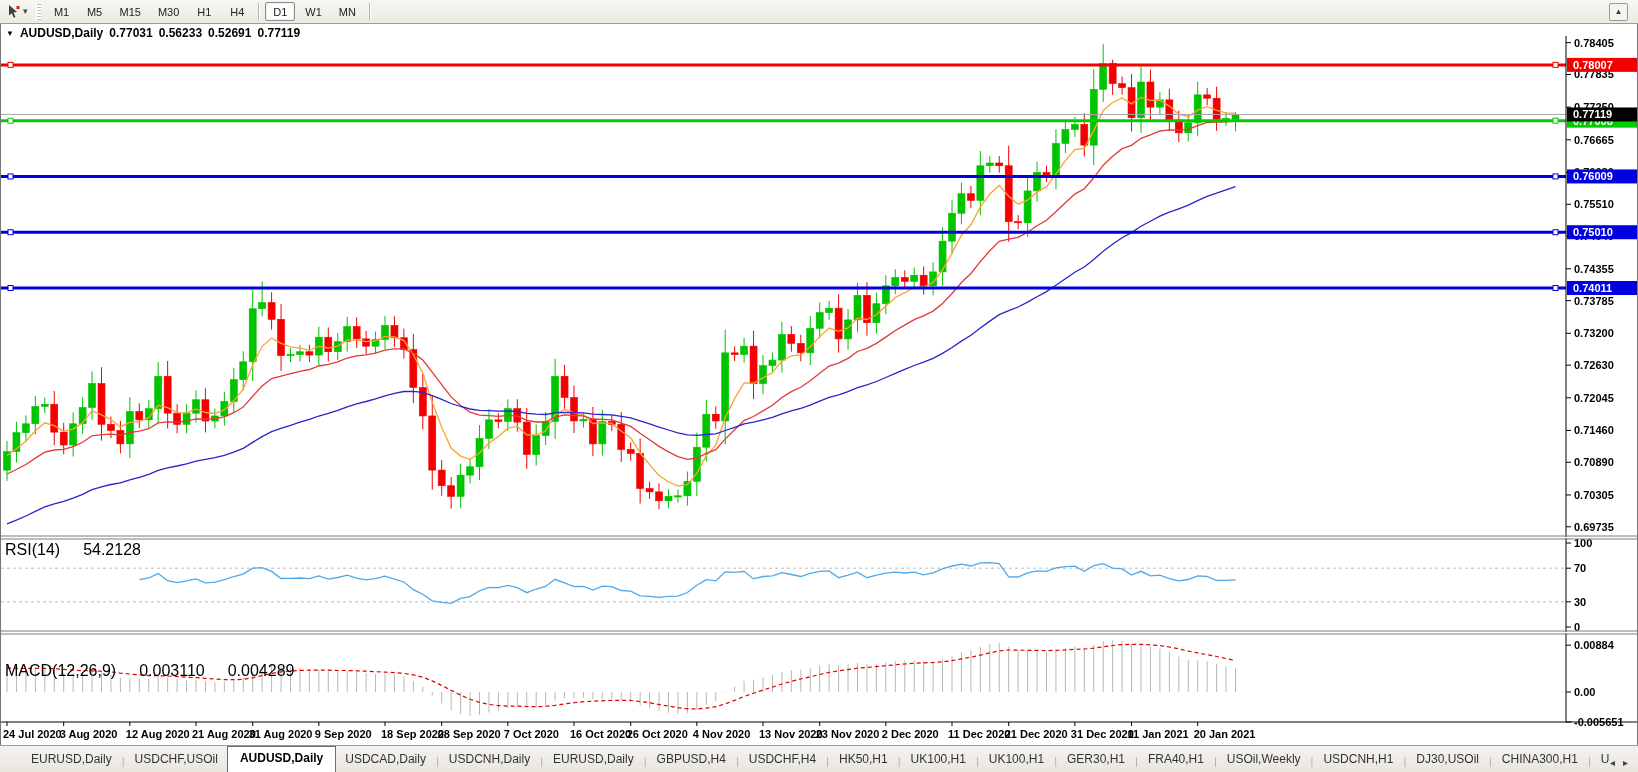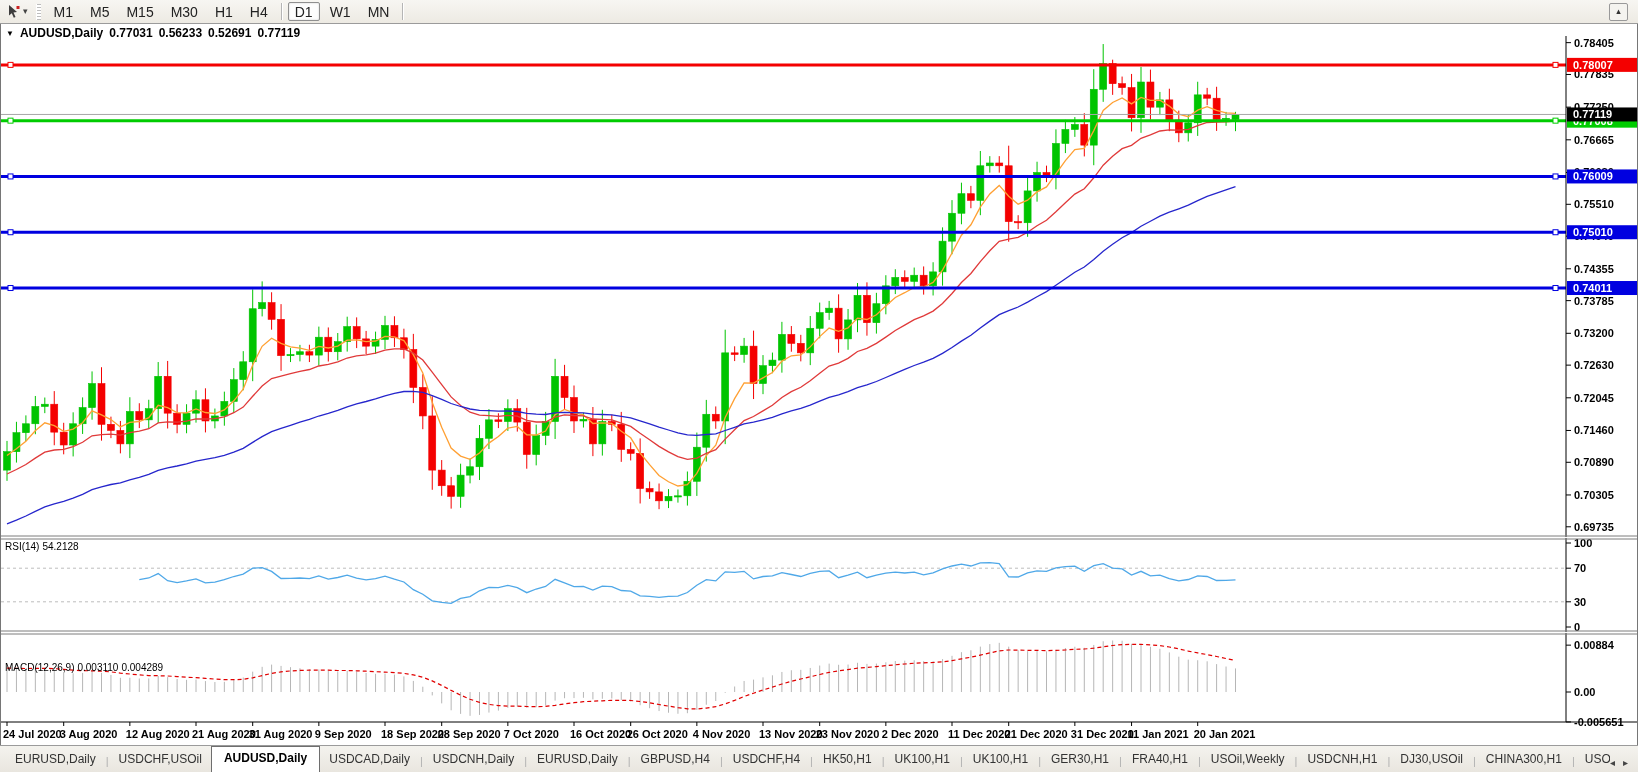--- a/index.html
+++ b/index.html
@@ -16,21 +16,21 @@
     border-bottom:1px solid #9b9b9b;
     padding:0 3px;position:relative;
   }
   .tool-cluster{display:flex;align-items:center;gap:2px;padding:0 3px;}
   .caret{font-size:9px;color:#444;line-height:1;}
   .grip{width:4px;height:16px;margin:0 4px;
     background-image:repeating-linear-gradient(#bdbdbd 0 1px,#ffffff 1px 3px);
     border-left:1px solid #fff;}
   .tfbtn{
     height:19px;min-width:30px;padding:0 6px;margin:0 1px;
-    font-family:"Liberation Sans",sans-serif;font-size:14px;color:#222;
+    font-family:"Liberation Sans",sans-serif;font-size:11px;color:#222;
     background:transparent;border:1px solid transparent;border-radius:2px;cursor:default;
   }
   .tfbtn.active{background:#fdfdfd;border:1px solid #8f8f8f;box-shadow:inset 0 0 2px #cfcfcf;}
   .vsep{width:1px;height:17px;background:#b5b5b5;margin:0 4px;box-shadow:1px 0 0 #fff;}
   .scrollup{
     position:absolute;right:10px;top:3px;width:17px;height:16px;
     font-size:9px;color:#333;background:#f4f3ef;border:1px solid #999;border-radius:2px;
     line-height:14px;text-align:center;
   }
   
@@ -39,32 +39,32 @@
     background:#ffffff;border-left:1px solid #767676;border-right:1px solid #767676;
   }
   .chartwin svg{position:absolute;left:0;top:0;}
   .title-line{
     position:absolute;left:5px;top:2px;z-index:5;
     font-size:12px;font-weight:700;color:#000;letter-spacing:0;
     display:flex;gap:6px;align-items:center;background:transparent;
   }
   .title-line .marker{font-size:8px;position:relative;top:0px;}
   .pane-label{
-    position:absolute;left:4px;z-index:5;font-size:10px;color:#000;
-    display:flex;gap:3px;background:transparent;text-align:right;
+    position:absolute;left:4px;z-index:5;font-size:16px;color:#000;
+    display:flex;gap:23px;background:transparent;text-align:right;
   }
   .pane-label.rsi{top:517px;}
   .pane-label.macd{top:638px;}
   
   .tabbar{
     height:26px;background:linear-gradient(#f4f3ee,#e9e6df);
     border-top:1px solid #9b9b9b;
     display:flex;align-items:flex-end;justify-content:space-between;
   }
-  .tabs{display:flex;align-items:flex-end;height:26px;padding-left:6px;overflow:hidden;white-space:nowrap;}
+  .tabs{display:flex;align-items:flex-end;height:26px;padding-left:22px;overflow:hidden;white-space:nowrap;}
   .tab{
     font-size:12px;color:#333;padding:4px 9px 5px 9px;height:15px;line-height:15px;cursor:default;
   }
   .tab.active{
     background:#ffffff;border:1px solid #6e6e6e;border-bottom:none;
     font-weight:700;color:#000;padding:4px 12px 6px 12px;
     box-shadow:1px 0 0 #fff inset;
   }
   .tabsep{color:#b0b0b0;font-size:11px;padding:0 1px 5px 1px;}
   .tab-arrows{display:flex;align-items:center;gap:8px;padding:0 10px 4px 0;}

